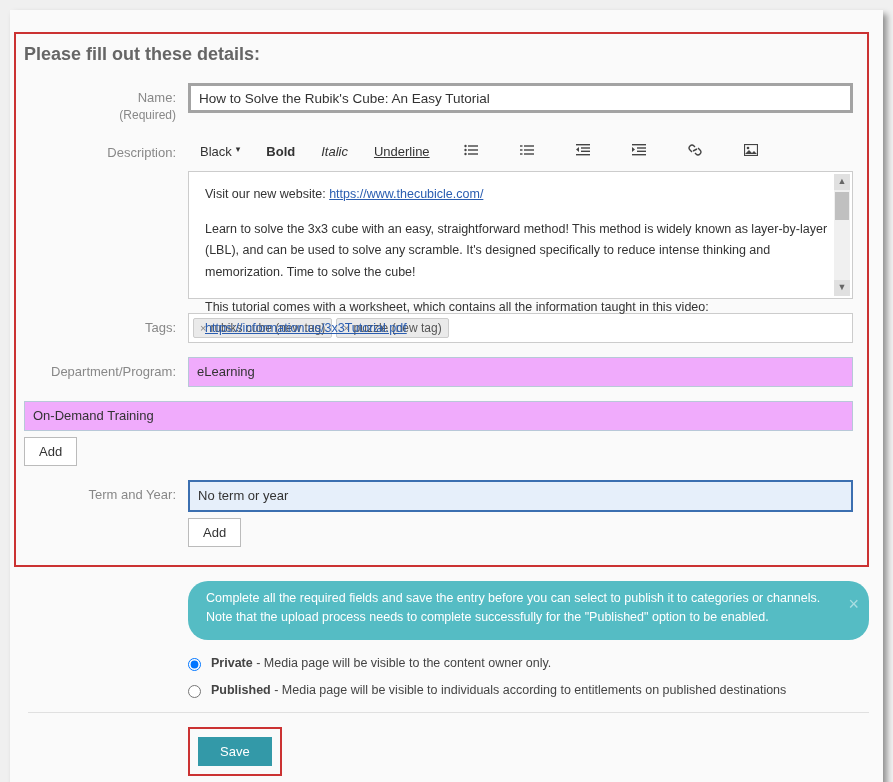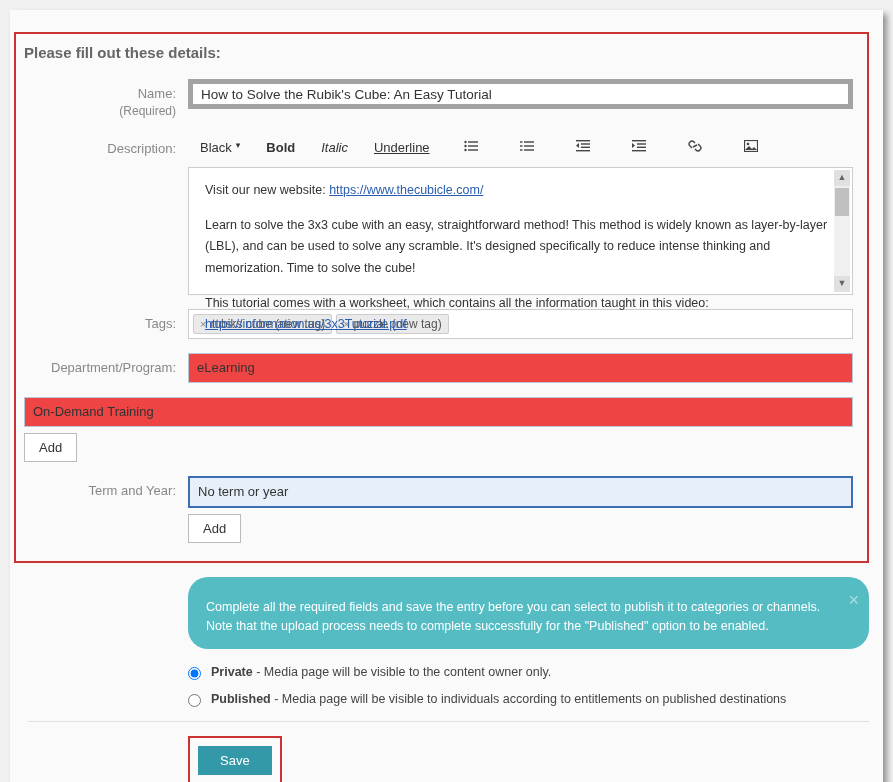--- a/index.html
+++ b/index.html
@@ -1,46 +1,46 @@
 <!DOCTYPE html>
 <html><head>
 <meta charset="utf-8">
 <style>
 * { box-sizing: border-box; margin: 0; padding: 0; }
 body { font-family: Arial, sans-serif; background: #f0f0f0; padding: 10px; }
 .outer-container { width: 873px; background: #fafafa; padding: 4px 0 14px 0; box-shadow: 4px 4px 6px rgba(0,0,0,0.4); position: relative; }
 .highlighted-section { border: 2px solid #cb3232; padding: 10px 14px 18px 8px; margin: 18px 14px 0 4px; }
-.section-title { font-size: 15px; font-weight: bold; color: #666; margin-bottom: 18px; }
+.section-title { font-size: 18px; font-weight: bold; color: #666; margin-bottom: 18px; }
 .form-row { display: flex; margin-bottom: 14px; align-items: flex-start; }
 .form-label { width: 164px; text-align: right; padding-right: 12px; color: #888; font-size: 13px; line-height: 1.4; padding-top: 6px; }
 .form-label .required { display: block; font-size: 12px; }
 .form-field { flex: 1; }
-.text-input { width: 100%; padding: 6px 8px; border: 5px solid #a3a3a3; font-size: 13.5px; color: #333; background: #fff; height: 30px; }
+.text-input { width: 100%; padding: 6px 8px; border: 3px solid #a3a3a3; font-size: 13.5px; color: #333; background: #fff; height: 30px; }
 .toolbar { display: flex; align-items: center; gap: 26px; padding: 6px 12px; margin-bottom: 6px; font-size: 13px; }
 .toolbar-item { color: #333; cursor: pointer; display: flex; align-items: flex-start; gap: 4px; }
 .toolbar-item.bold { font-weight: bold; }
 .toolbar-item.italic { font-style: italic; }
 .toolbar-item.underline { text-decoration: underline; }
 .toolbar-icon { font-size: 13px; cursor: pointer; color: #444; padding: 0 8px; }
 .chevron { font-size: 9px; }
 .richtext-area { border: 1px solid #ccc; background: #fff; padding: 8px; position: relative; height: 128px; }
 .richtext-content { padding: 4px 8px; font-size: 12.5px; color: #333; line-height: 1.7; overflow: hidden; }
 .richtext-content p { margin-bottom: 14px; }
 .richtext-content a { color: #2a5db0; text-decoration: underline; }
 .richtext-scrollbar { position: absolute; right: 2px; top: 2px; bottom: 2px; width: 16px; background: #f0f0f0; }
 .scrollbar-up { width: 16px; height: 16px; background: #e0e0e0; position: absolute; top: 0; text-align: center; line-height: 14px; font-size: 9px; color: #666; }
 .scrollbar-down { width: 16px; height: 16px; background: #e0e0e0; position: absolute; bottom: 0; text-align: center; line-height: 14px; font-size: 9px; color: #666; }
 .scrollbar-thumb { width: 14px; height: 28px; background: #c0c0c0; position: absolute; top: 18px; left: 1px; }
 .tag-input-wrap { border: 1px solid #ccc; background: #fff; padding: 4px; display: flex; align-items: center; gap: 4px; min-height: 30px; }
 .tag-chip { background: #eaeaea; border: 1px solid #ccc; border-radius: 2px; padding: 2px 6px; font-size: 12px; color: #555; display: flex; align-items: center; gap: 4px; }
 .tag-x { color: #888; font-size: 11px; cursor: pointer; }
-.blue-input { width: 100%; padding: 6px 8px; border: 1px solid #b8c8d8; background: #ef4444; font-size: 13px; color: #333; height: 30px; }
+.blue-input { width: 100%; padding: 6px 8px; border: 1px solid #b8c8d8; background: #f0abfc; font-size: 13px; color: #333; height: 30px; }
 .blue-input.focused { border: 2px solid #3b6fb0; background: #e6effa; height: 32px; }
 .add-button { margin-top: 6px; padding: 6px 14px; background: #fff; border: 1px solid #bbb; font-size: 13px; color: #333; cursor: pointer; }
-.info-banner { margin: 14px 14px 0 178px; background: #55bcc4; color: #fff; padding: 21px 34px 14px 18px; font-size: 12.5px; line-height: 1.5; position: relative; border-radius: 20px; }
+.info-banner { margin: 14px 14px 0 178px; background: #55bcc4; color: #fff; padding: 8px 34px 14px 18px; font-size: 12.5px; line-height: 1.5; position: relative; border-radius: 20px; }
 .info-banner-close { position: absolute; right: 10px; top: 10px; color: #fff; opacity: 0.5; font-size: 18px; cursor: pointer; }
 .radio-group { margin: 16px 14px 0 178px; }
 .radio-item { display: flex; align-items: flex-start; gap: 10px; margin-bottom: 12px; font-size: 12.5px; color: #333; }
 .radio-item input[type="radio"] { margin-top: 2px; }
 .radio-item strong { font-weight: bold; margin-top: 6px; }
 .radio-item span { color: #444; }
 .hr-line { border: 0; border-top: 1px solid #e0e0e0; margin: 14px 14px 0 18px; }
 .save-wrap { margin: 14px 0 0 178px; display: inline-block; border: 2px solid #cb3232; padding: 8px; }
 .save-button { background: #3399a8; color: #fff; border: none; padding: 7px 22px; font-size: 13px; cursor: pointer; }
 </style>

